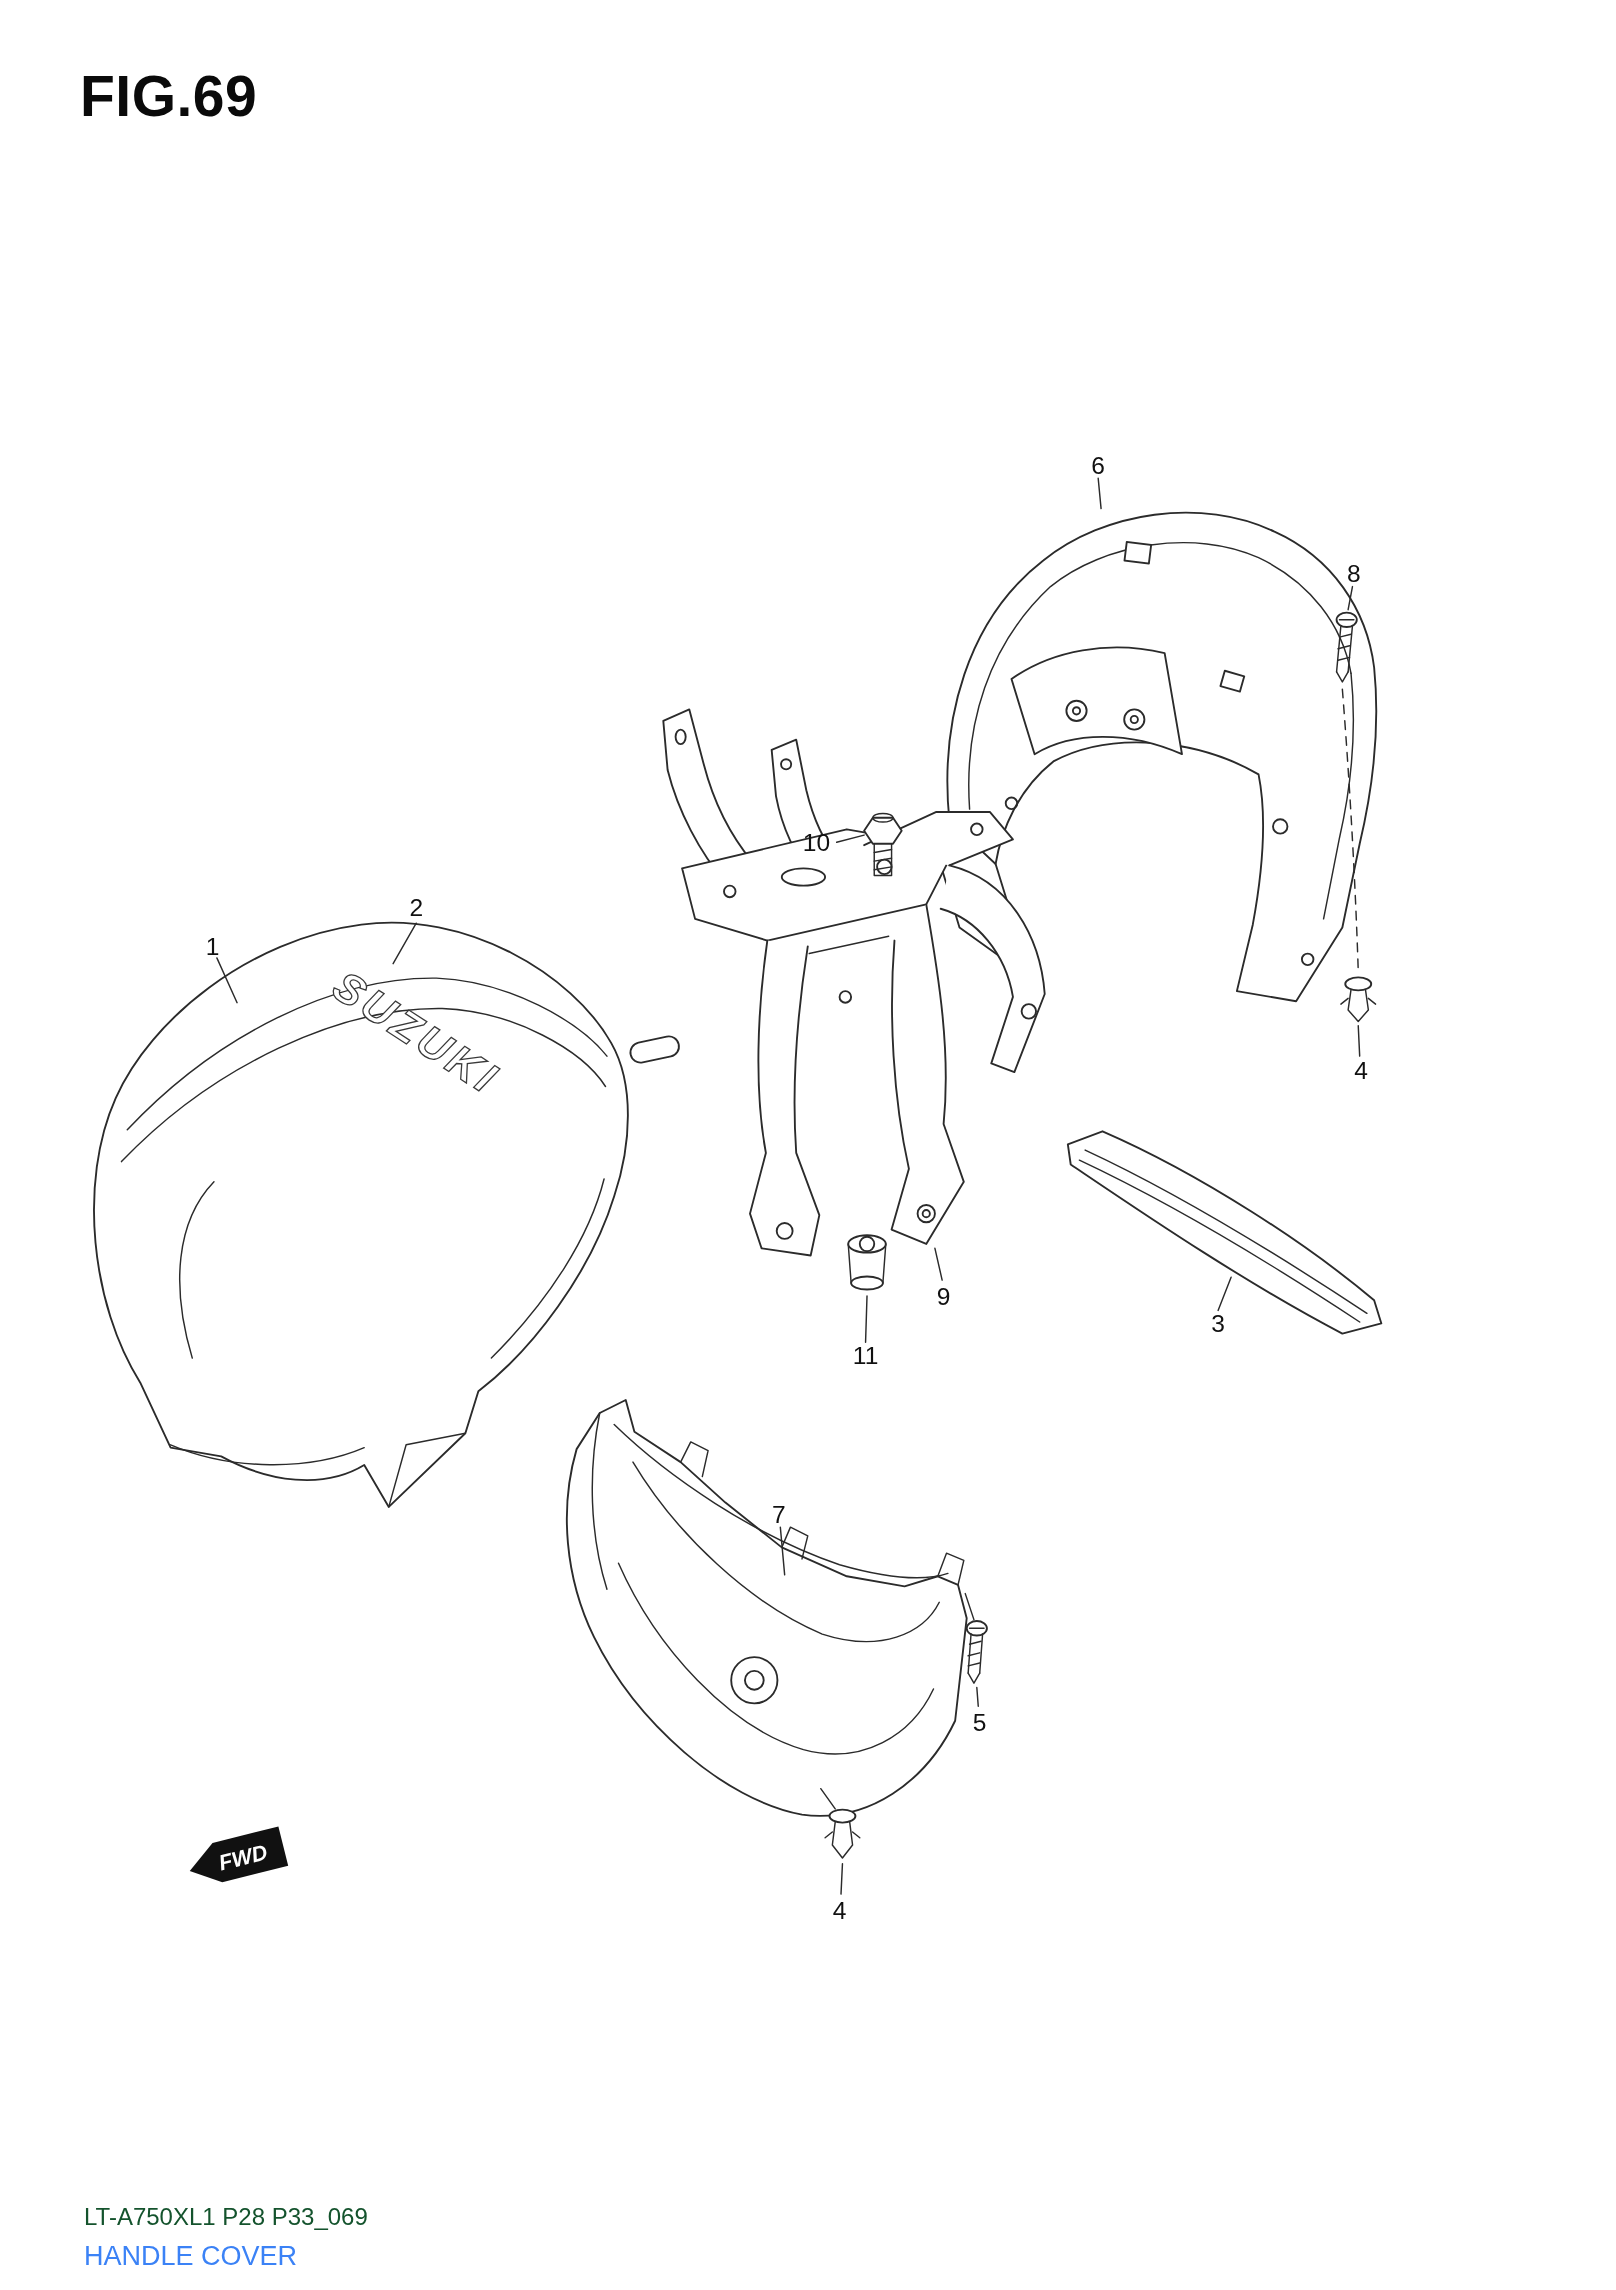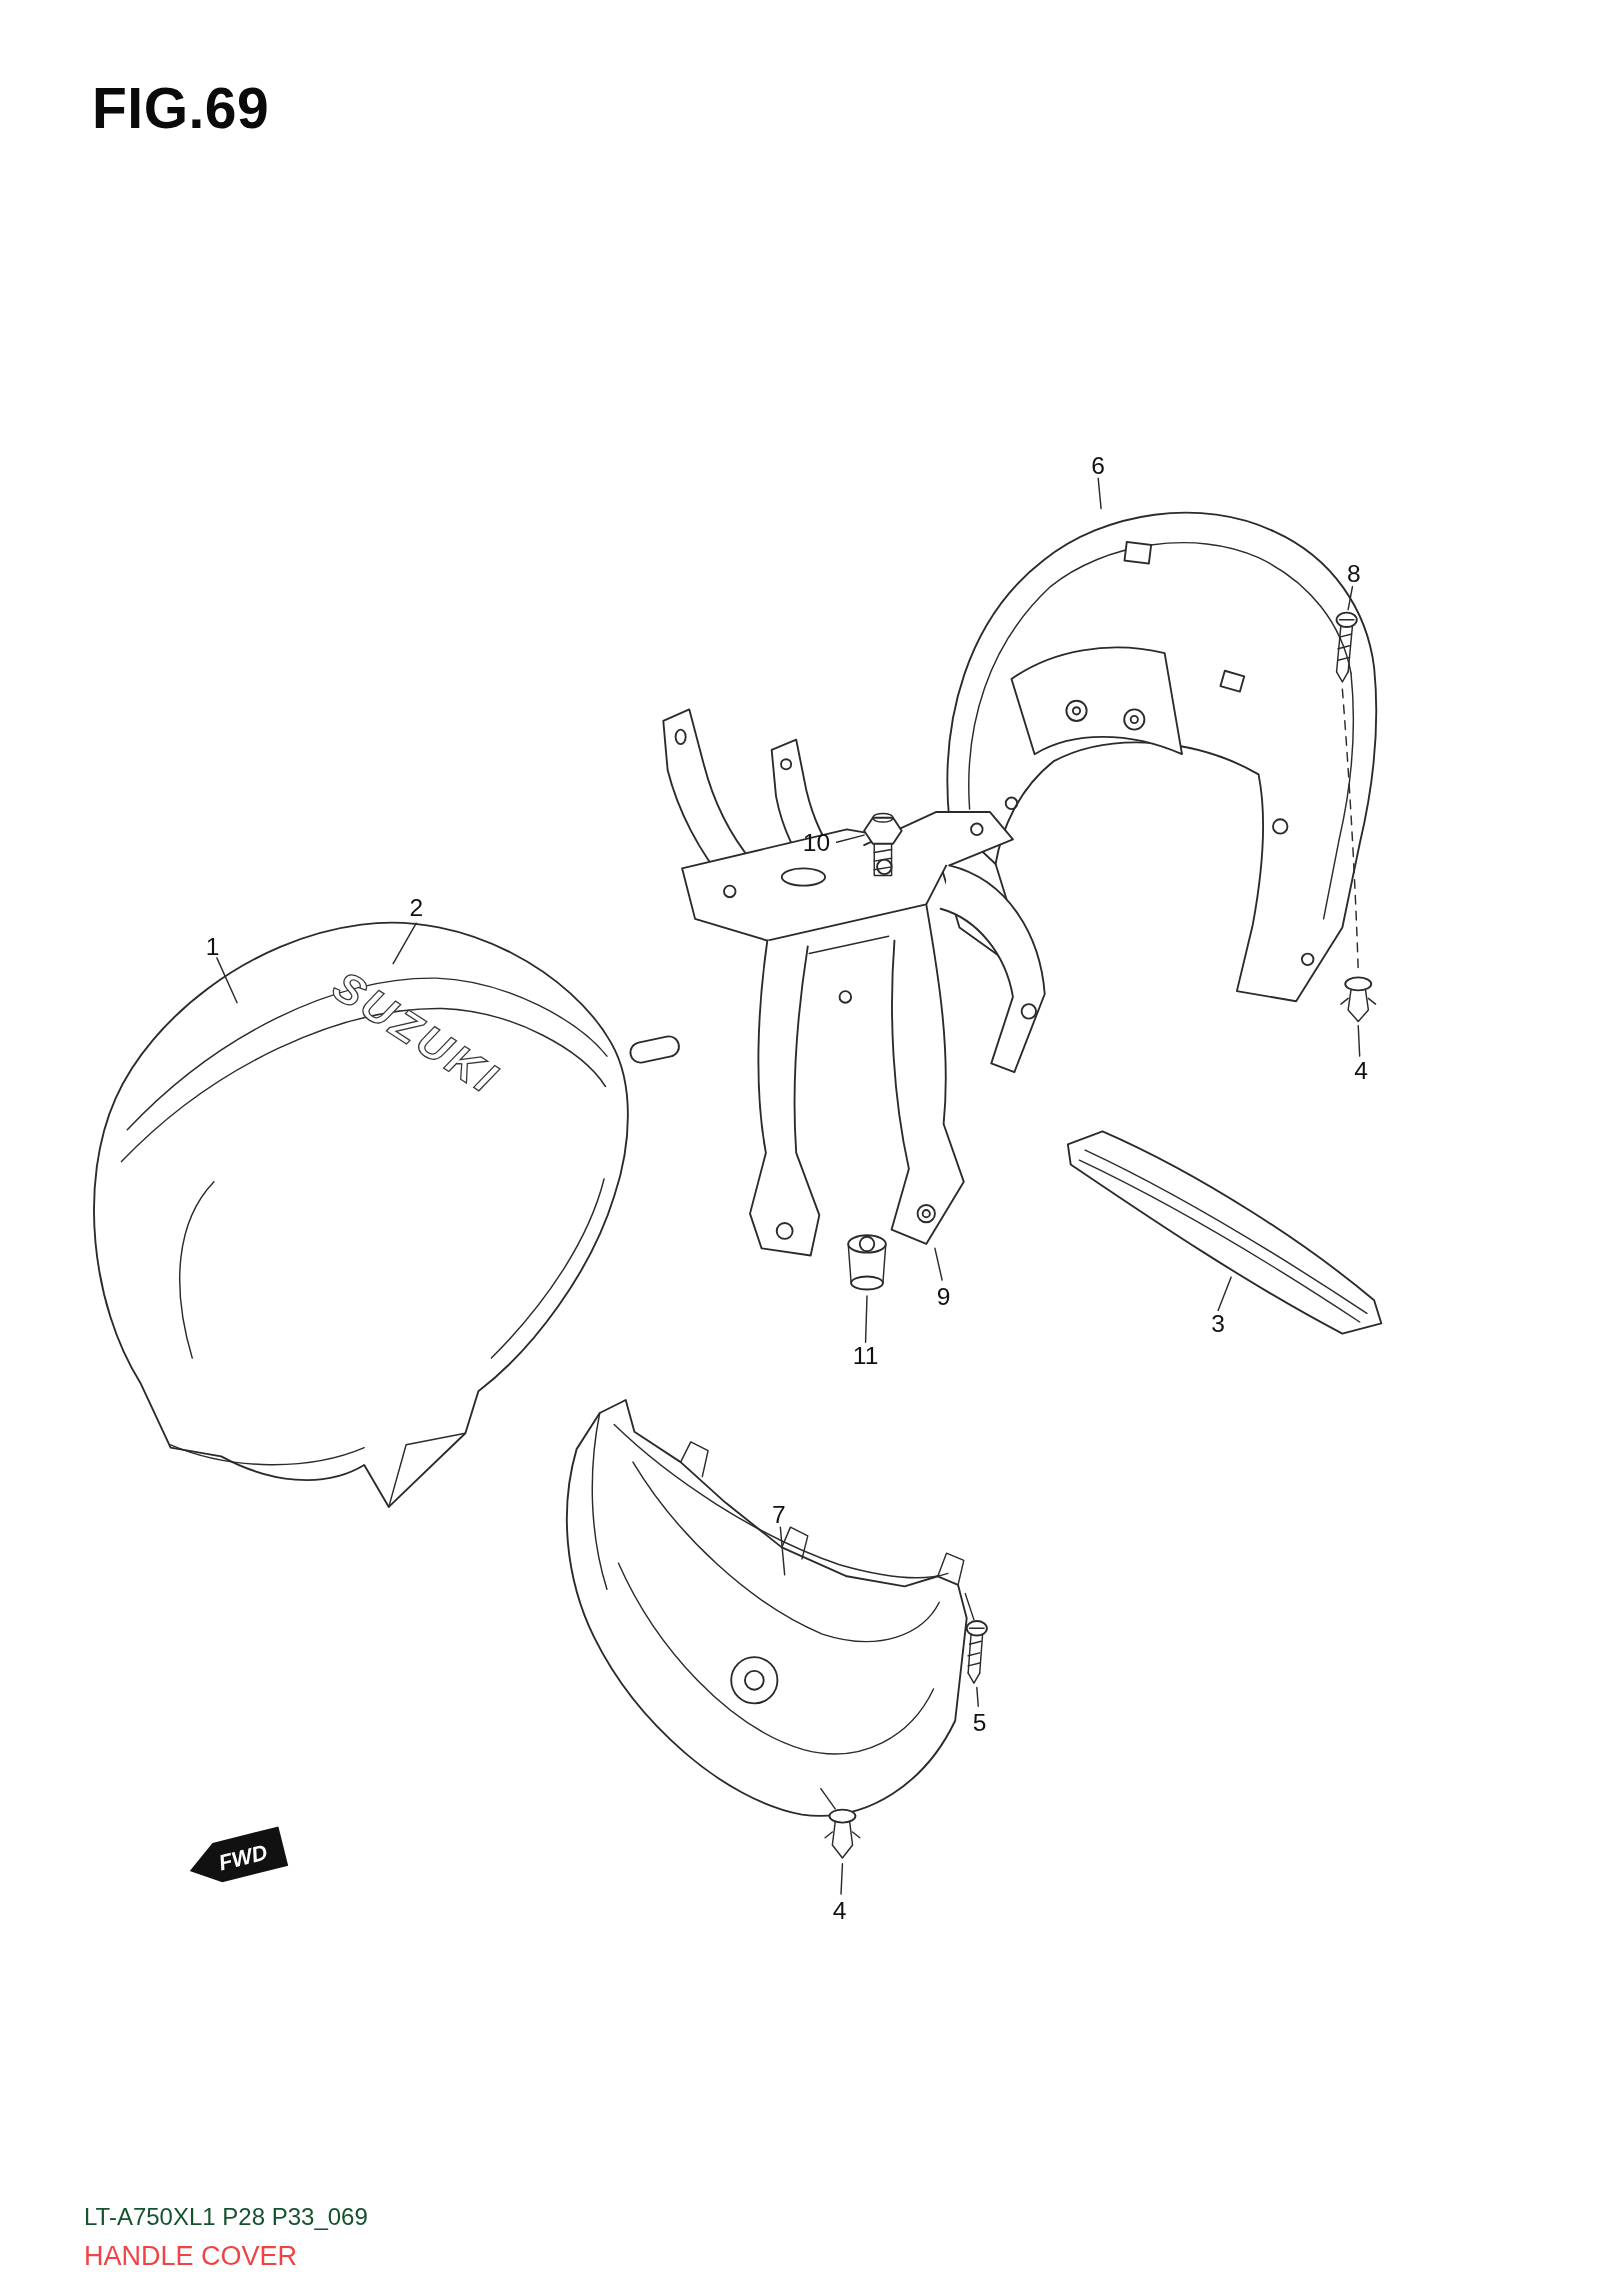--- a/index.html
+++ b/index.html
@@ -9,39 +9,39 @@
     height:2290px;
     background:#ffffff;
     overflow:hidden;
     font-family:"Liberation Sans", sans-serif;
     color:#0a0a0a;
   }
   .fig-title {
     position:absolute;
     left:80px;
     top:63px;
-    margin:12px;
+    margin:0;
     font-size:57px;
     font-weight:700;
     letter-spacing:0.5px;
     color:#0a0a0a;
   }
   .footer-code {
     position:absolute;
     left:84px;
     top:2203px;
     font-size:24px;
     color:#14532d;
   }
   .footer-name {
     position:absolute;
     left:84px;
     top:2241px;
     font-size:27px;
-    color:#ef4444;
+    color:#3b82f6;
   }
   svg.diagram {
     position:absolute;
     left:0; top:0;
     width:1617px;
     height:2290px;
   }
   .ln {
     fill:none;
     stroke:#2b2b2b;

